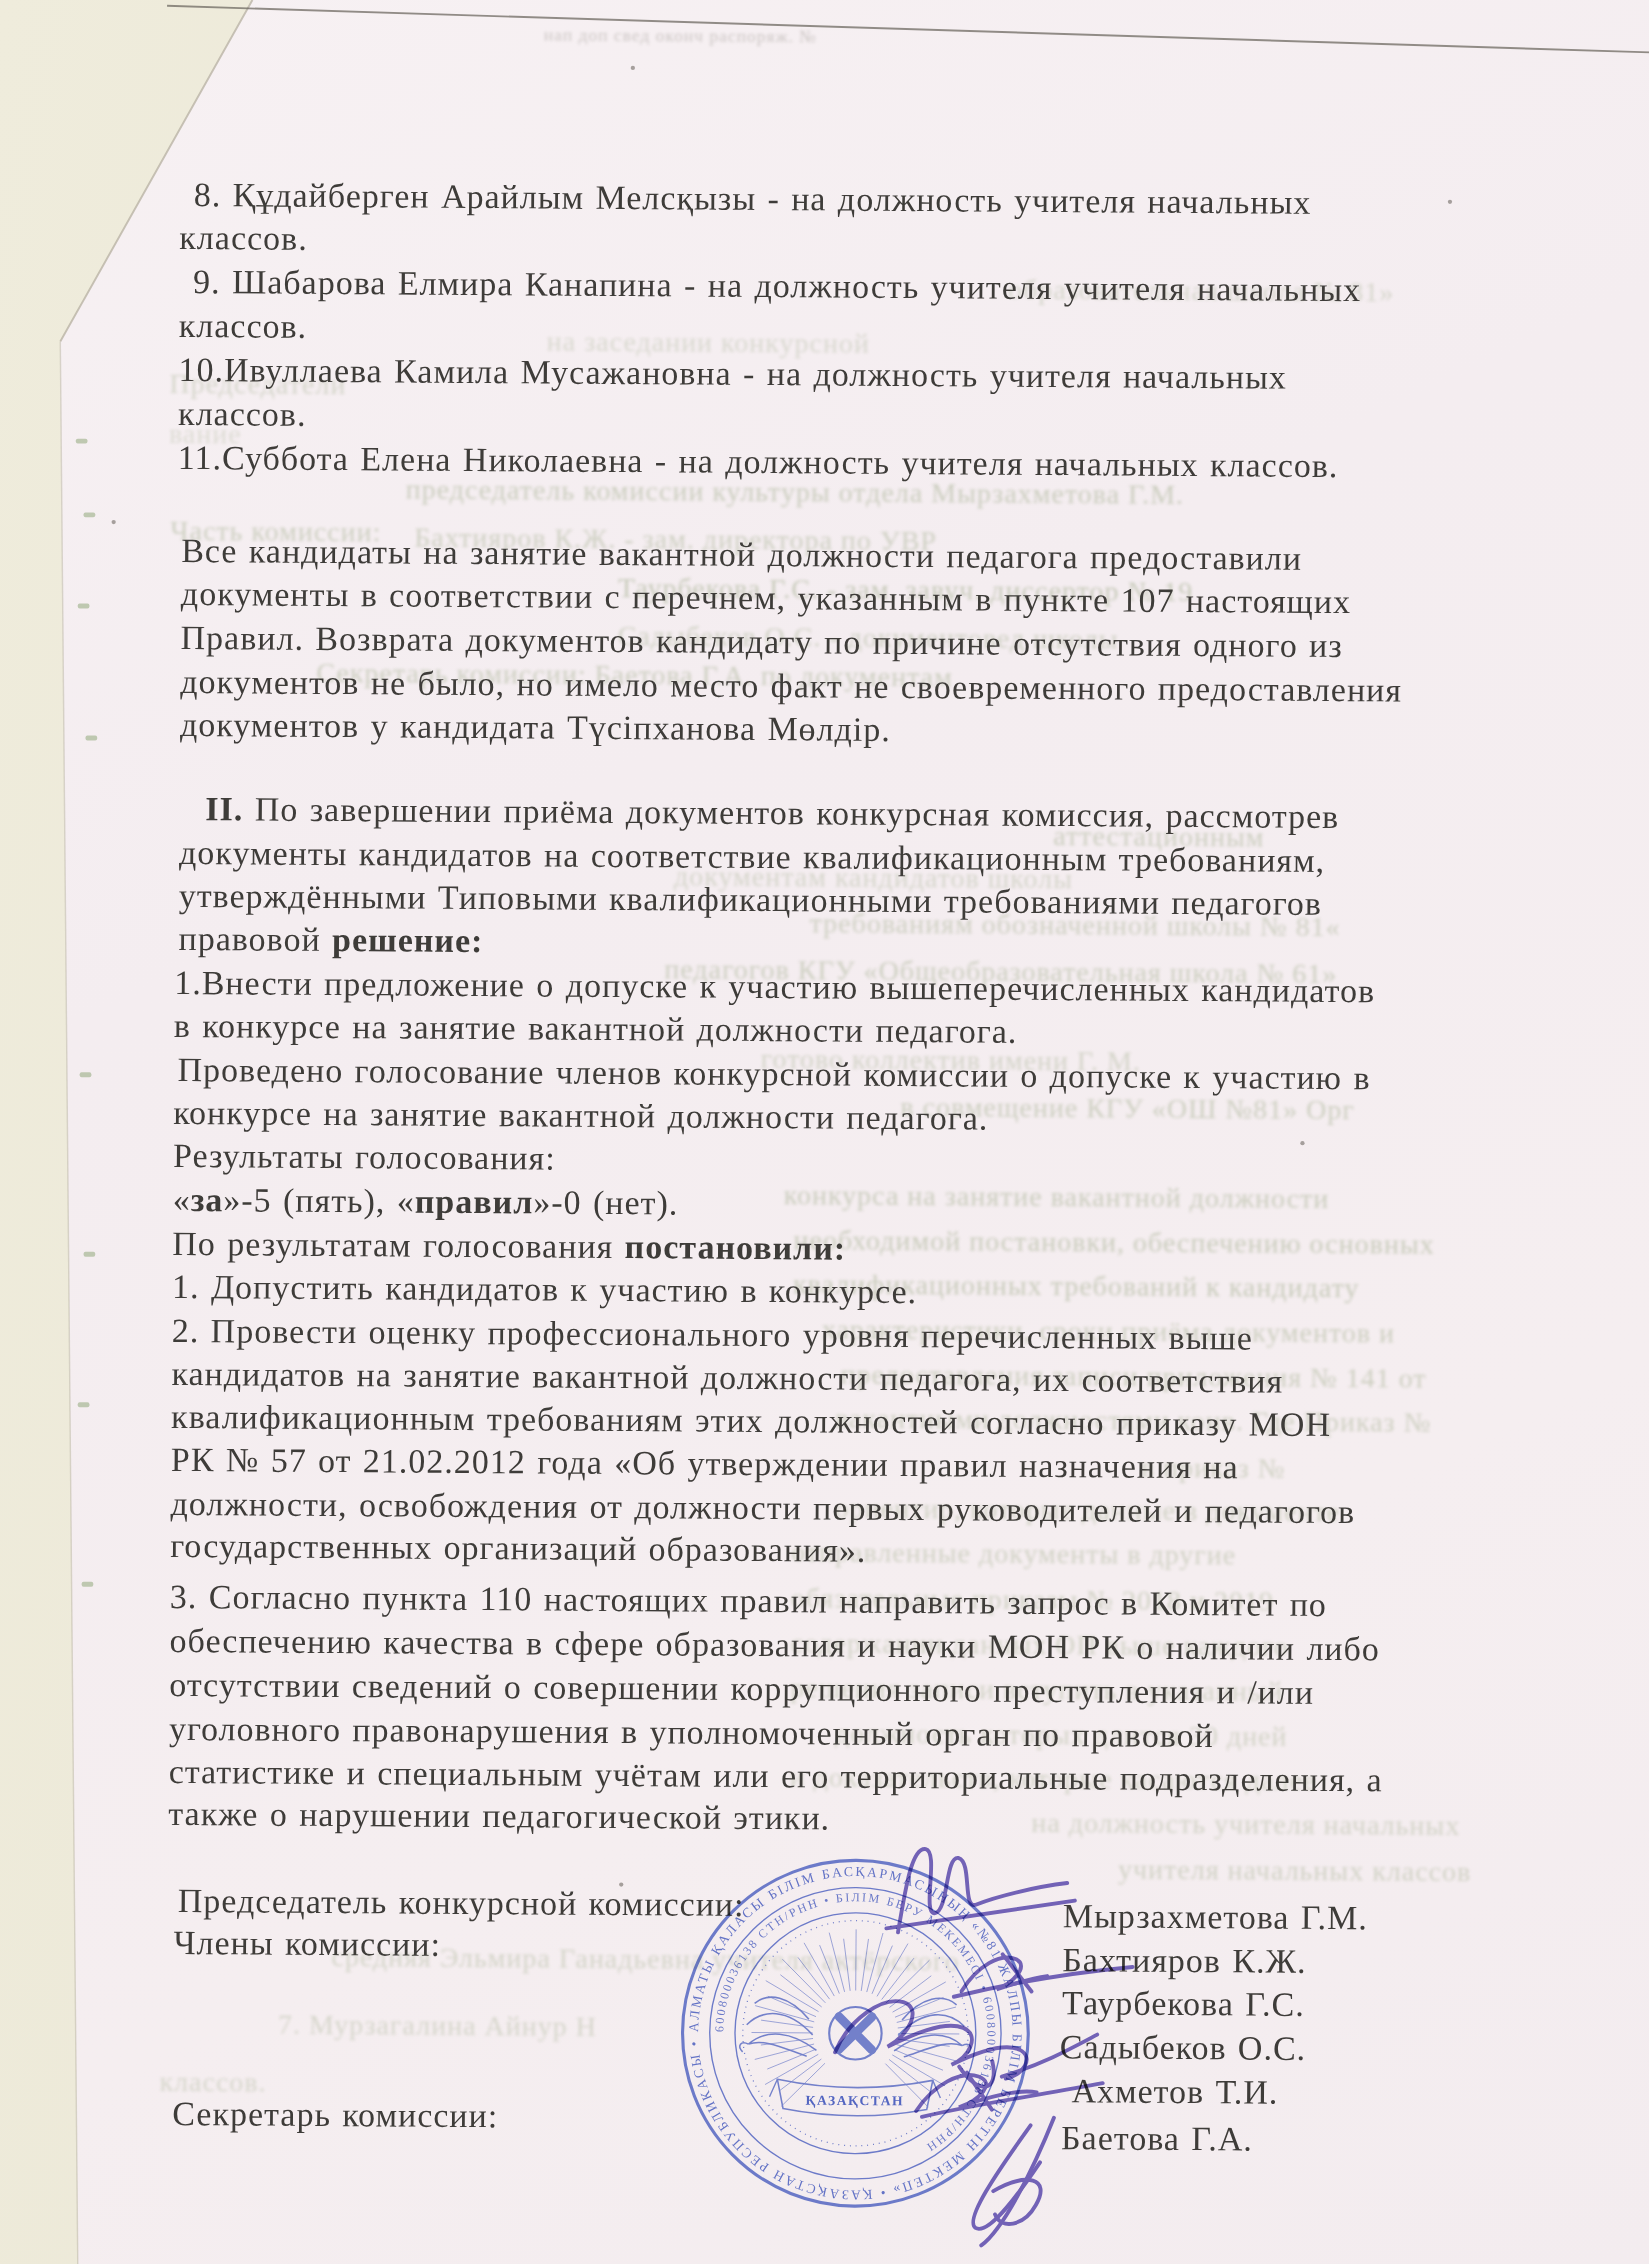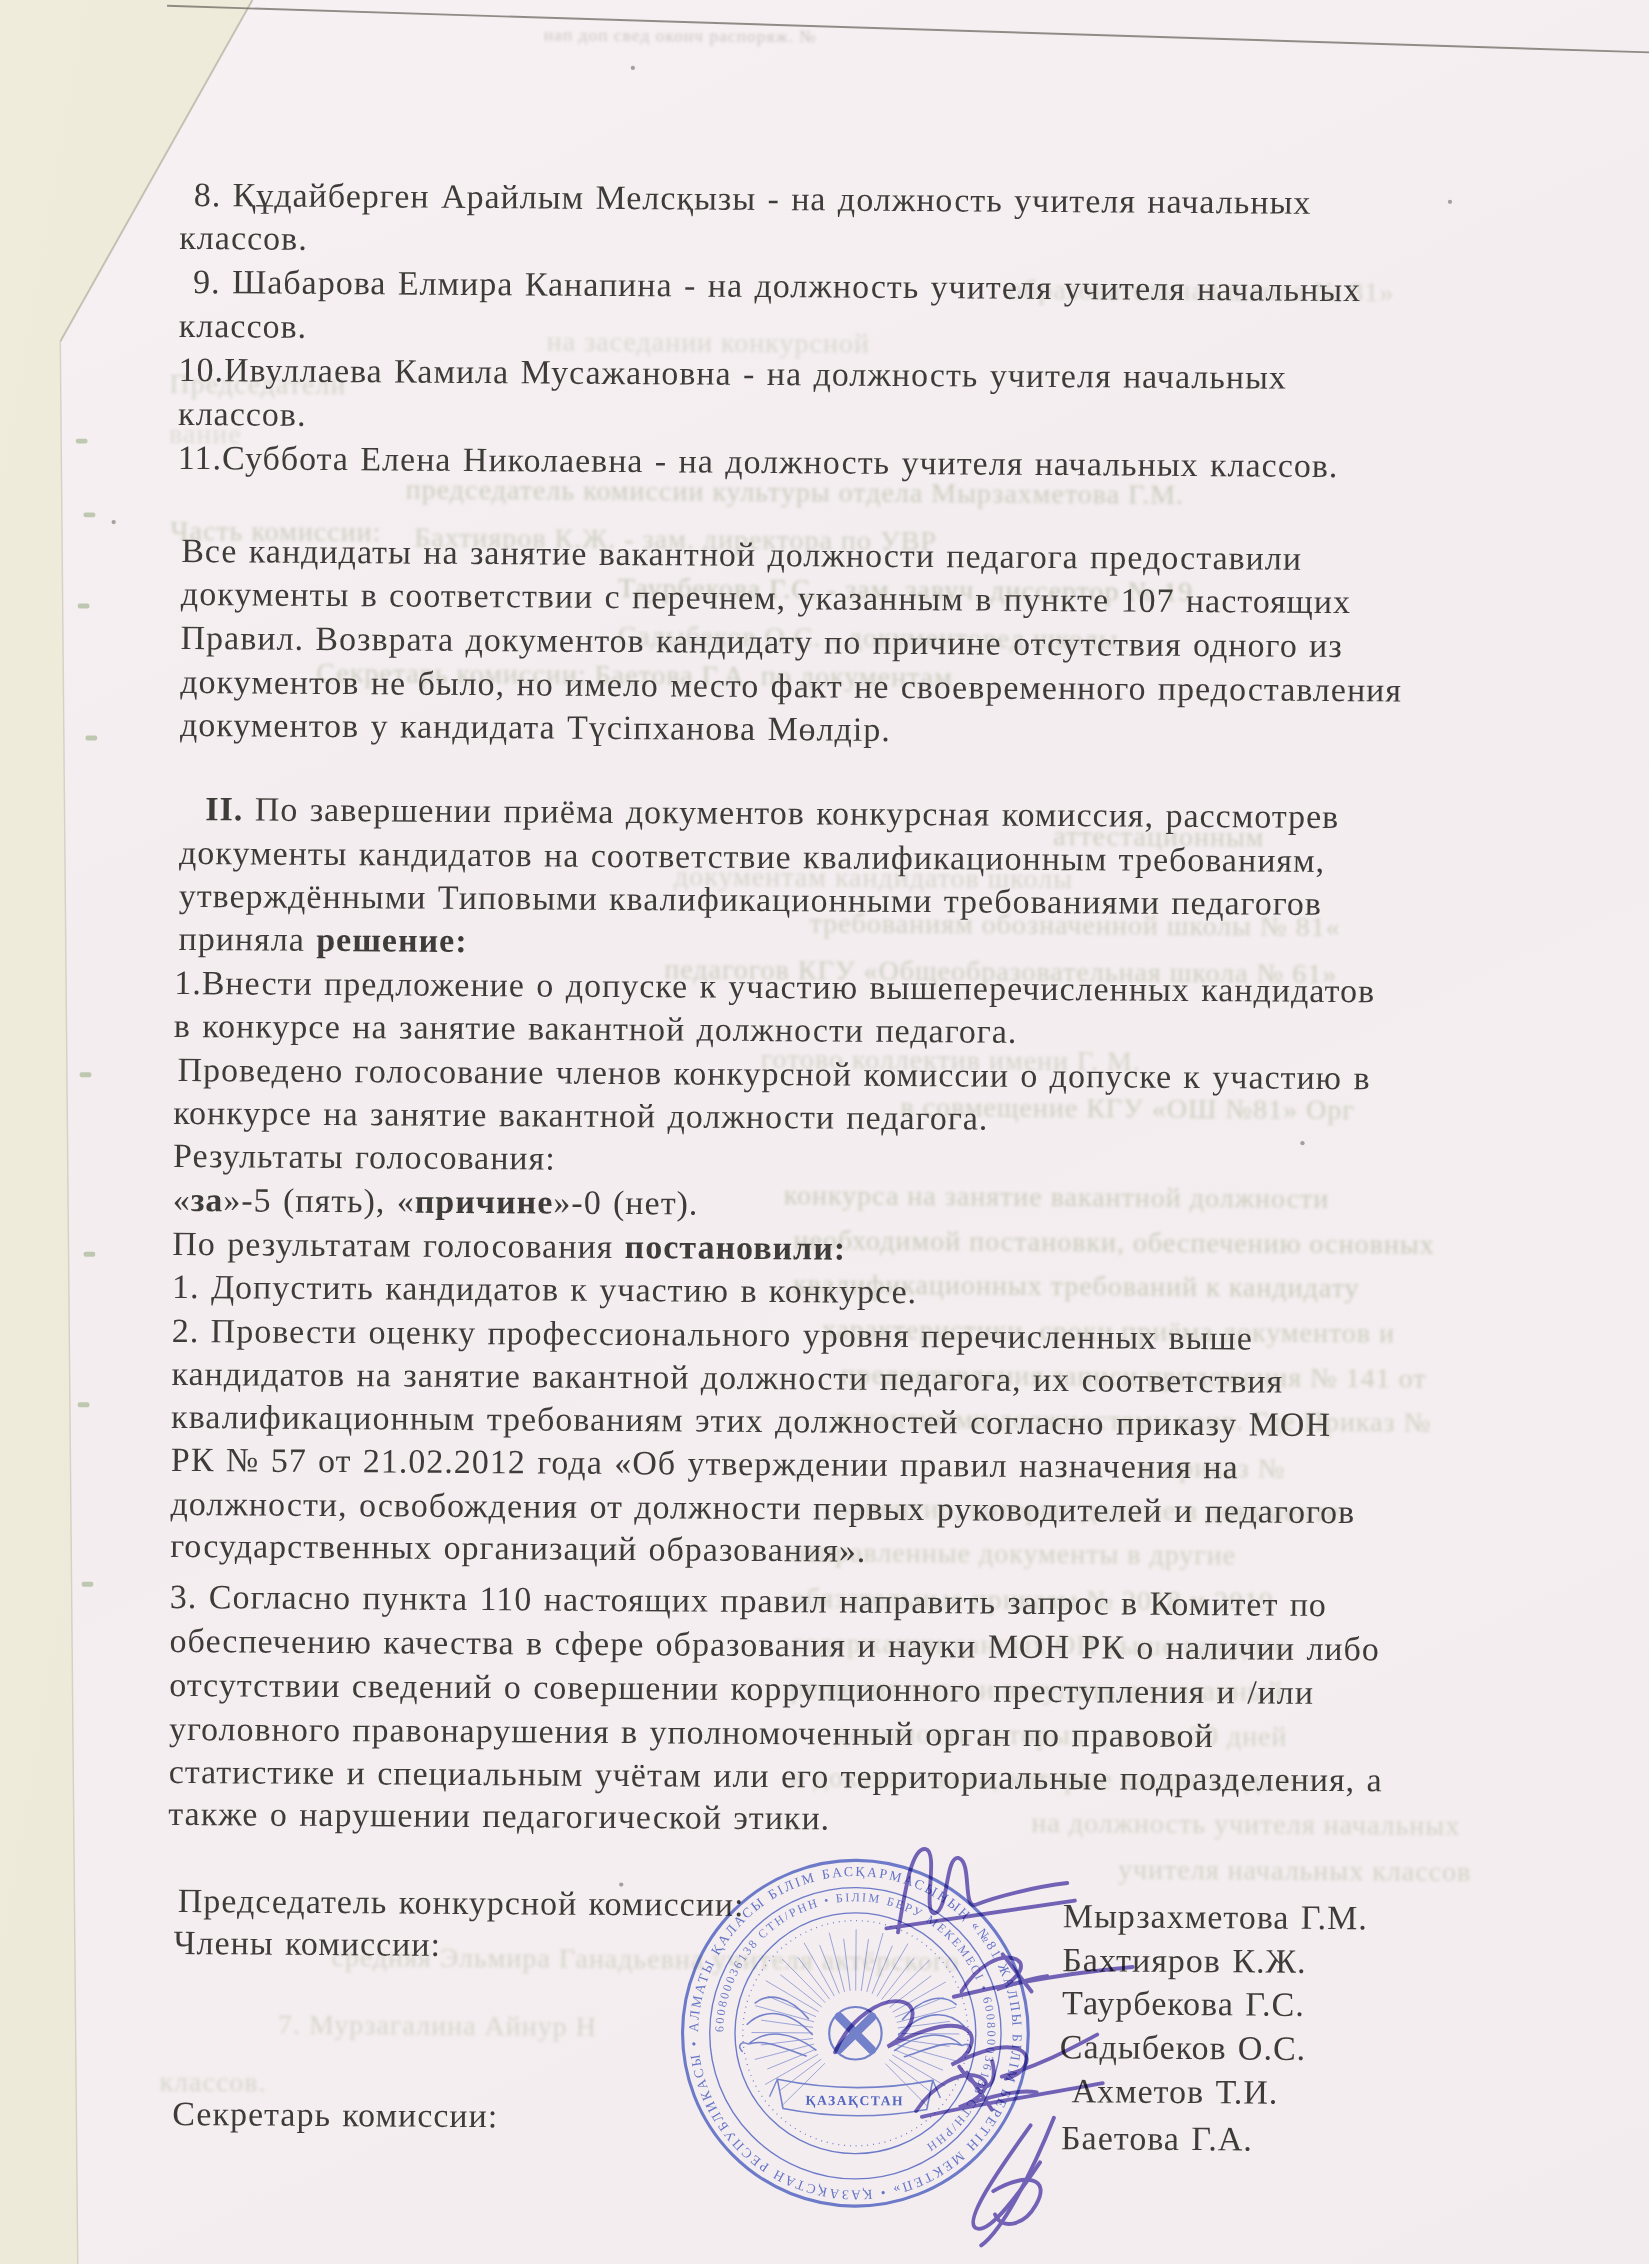--- a/index.html
+++ b/index.html
@@ -106,27 +106,27 @@
         <div class="doc-line" style="left: 180px; top: 394px;"><span>классов.</span></div>
         <div class="doc-line" style="left: 180px; top: 438px;"><span>11.Суббота Елена Николаевна - на должность учителя начальных классов.</span></div>
         <div class="doc-line" style="left: 184px; top: 531px;"><span>Все кандидаты на занятие вакантной должности педагога предоставили</span></div>
         <div class="doc-line" style="left: 184px; top: 574px;"><span>документы в соответствии с перечнем, указанным в пункте 107 настоящих</span></div>
         <div class="doc-line" style="left: 184px; top: 618px;"><span>Правил. Возврата документов кандидату по причине отсутствия одного из</span></div>
         <div class="doc-line" style="left: 184px; top: 662px;"><span>документов не было, но имело место факт не своевременного предоставления</span></div>
         <div class="doc-line" style="left: 184px; top: 705px;"><span>документов у кандидата Түсіпханова Мөлдір.</span></div>
         <div class="doc-line" style="left: 210px; top: 789px;"><b>II.</b><span> По завершении приёма документов конкурсная комиссия, рассмотрев</span></div>
         <div class="doc-line" style="left: 184px; top: 833px;"><span>документы кандидатов на соответствие квалификационным требованиям,</span></div>
         <div class="doc-line" style="left: 184px; top: 876px;"><span>утверждёнными Типовыми квалификационными требованиями педагогов</span></div>
-        <div class="doc-line" style="left: 184px; top: 919px;"><span>приняла </span><b>решение:</b></div>
+        <div class="doc-line" style="left: 184px; top: 919px;"><span>правовой </span><b>решение:</b></div>
         <div class="doc-line" style="left: 180px; top: 963px;"><span>1.Внести предложение о допуске к участию вышеперечисленных кандидатов</span></div>
         <div class="doc-line" style="left: 180px; top: 1006px;"><span>в конкурсе на занятие вакантной должности педагога.</span></div>
         <div class="doc-line" style="left: 184px; top: 1050px;"><span>Проведено голосование членов конкурсной комиссии о допуске к участию в</span></div>
         <div class="doc-line" style="left: 180px; top: 1093px;"><span>конкурсе на занятие вакантной должности педагога.</span></div>
         <div class="doc-line" style="left: 180px; top: 1136px;"><span>Результаты голосования:</span></div>
-        <div class="doc-line" style="left: 180px; top: 1180px;"><span>«</span><b>за</b><span>»-5 (пять), «</span><b>причине</b><span>»-0 (нет).</span></div>
+        <div class="doc-line" style="left: 180px; top: 1180px;"><span>«</span><b>за</b><span>»-5 (пять), «</span><b>правил</b><span>»-0 (нет).</span></div>
         <div class="doc-line" style="left: 180px; top: 1224px;"><span>По результатам голосования </span><b>постановили:</b></div>
         <div class="doc-line" style="left: 180px; top: 1267px;"><span>1. Допустить кандидатов к участию в конкурсе.</span></div>
         <div class="doc-line" style="left: 180px; top: 1311px;"><span>2. Провести оценку профессионального уровня перечисленных выше</span></div>
         <div class="doc-line" style="left: 180px; top: 1354px;"><span>кандидатов на занятие вакантной должности педагога, их соответствия</span></div>
         <div class="doc-line" style="left: 180px; top: 1397px;"><span>квалификационным требованиям этих должностей согласно приказу МОН</span></div>
         <div class="doc-line" style="left: 180px; top: 1440px;"><span>РК № 57 от 21.02.2012 года «Об утверждении правил назначения на</span></div>
         <div class="doc-line" style="left: 180px; top: 1484px;"><span>должности, освобождения от должности первых руководителей и педагогов</span></div>
         <div class="doc-line" style="left: 180px; top: 1526px;"><span>государственных организаций образования».</span></div>
         <div class="doc-line" style="left: 180px; top: 1577px;"><span>3. Согласно пункта 110 настоящих правил направить запрос в Комитет по</span></div>
         <div class="doc-line" style="left: 180px; top: 1621px;"><span>обеспечению качества в сфере образования и науки МОН РК о наличии либо</span></div>

